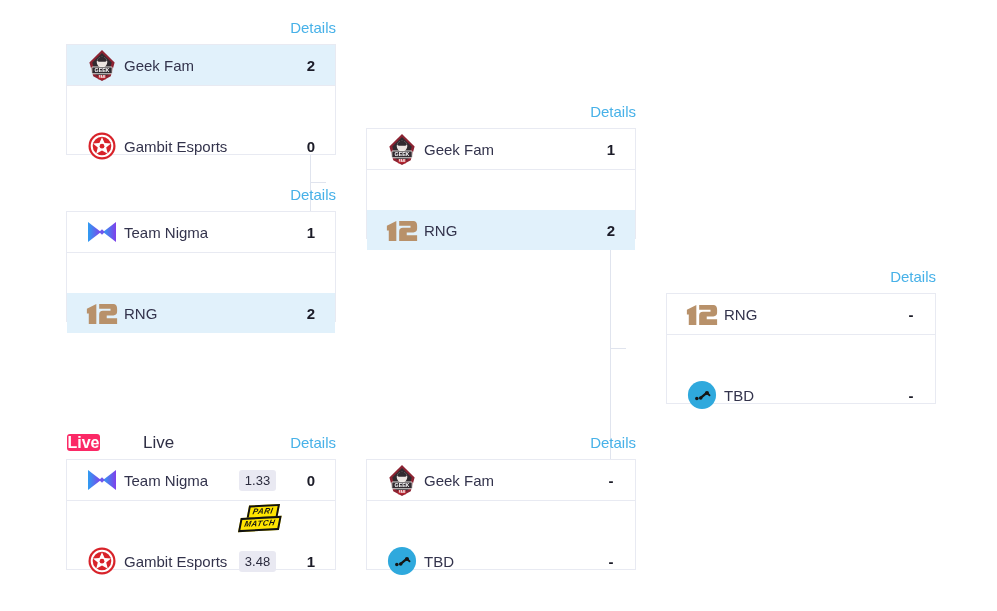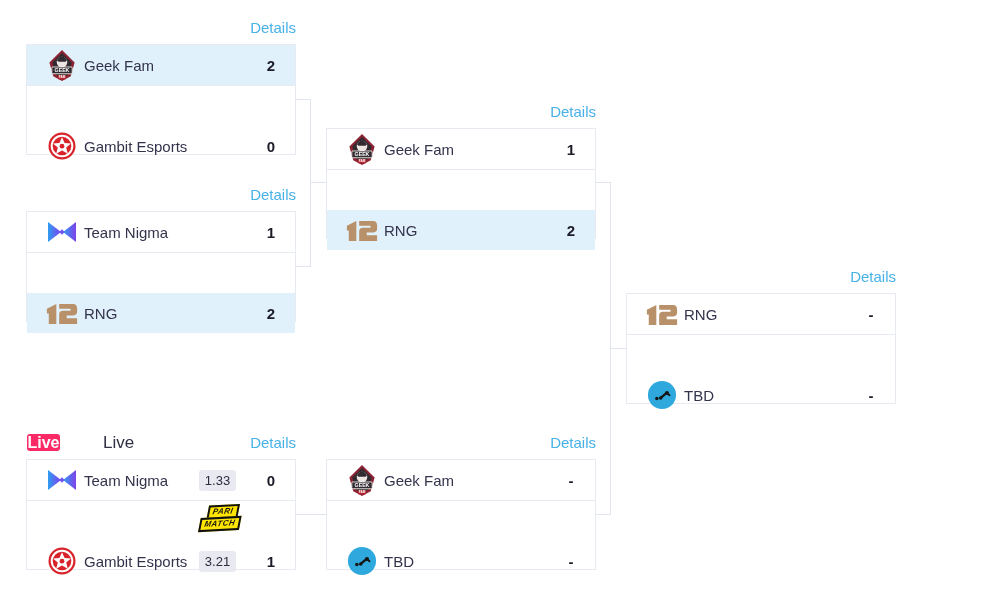--- a/index.html
+++ b/index.html
@@ -1,21 +1,21 @@
 <!DOCTYPE html>
 <html><head>
 <meta charset="utf-8">
 <style>
   html,body{margin:0;padding:0;background:#fff;}
   #stage{
     position:relative;width:997px;height:611px;background:#fff;overflow:hidden;
     font-family:"Liberation Sans",sans-serif;
   }
   
-  .match{position:absolute;}
+  .match{position:absolute;margin-left:40px;}
   .match-header{position:relative;height:26px;}
   .details-link{
     position:absolute;right:0;top:1px;font-size:15px;color:#47b1e8;cursor:pointer;
   }
   .card{
     position:relative;box-sizing:border-box;height:111px;background:#fff;
     border:1px solid #e8eaf2;display:flex;flex-direction:column;gap:40px;
   }
   .row{
     position:relative;flex:1;display:flex;align-items:center;padding-left:18px;
@@ -243,21 +243,21 @@
       <div class="row">
         <span class="logo-box">
             <svg width="30" height="30" viewBox="0 0 30 30">
               <circle cx="15" cy="15" r="13.5" fill="#d8232a"></circle>
               <circle cx="15" cy="15" r="10.3" fill="none" stroke="#fff" stroke-width="2"></circle>
               <path d="M15 6.2 L17.6 12 L24 12.5 L19.2 16.6 L20.8 22.8 L15 19.4 L9.2 22.8 L10.8 16.6 L6 12.5 L12.4 12 Z" fill="#fff"></path>
               <circle cx="15" cy="15.2" r="2.4" fill="#d8232a"></circle>
             </svg>
           </span>
         <span class="team-name">Gambit Esports</span>
-        <span class="odds-badge">3.21</span>
+        <span class="odds-badge">3.48</span>
         <span class="score">1</span>
       </div>
       <div class="pm">
         <div class="pm-line pm-top">PARI</div>
         <div class="pm-line pm-bot">MATCH</div>
       </div>
     </div>
   </div>
 
   <div class="match" id="m6">

